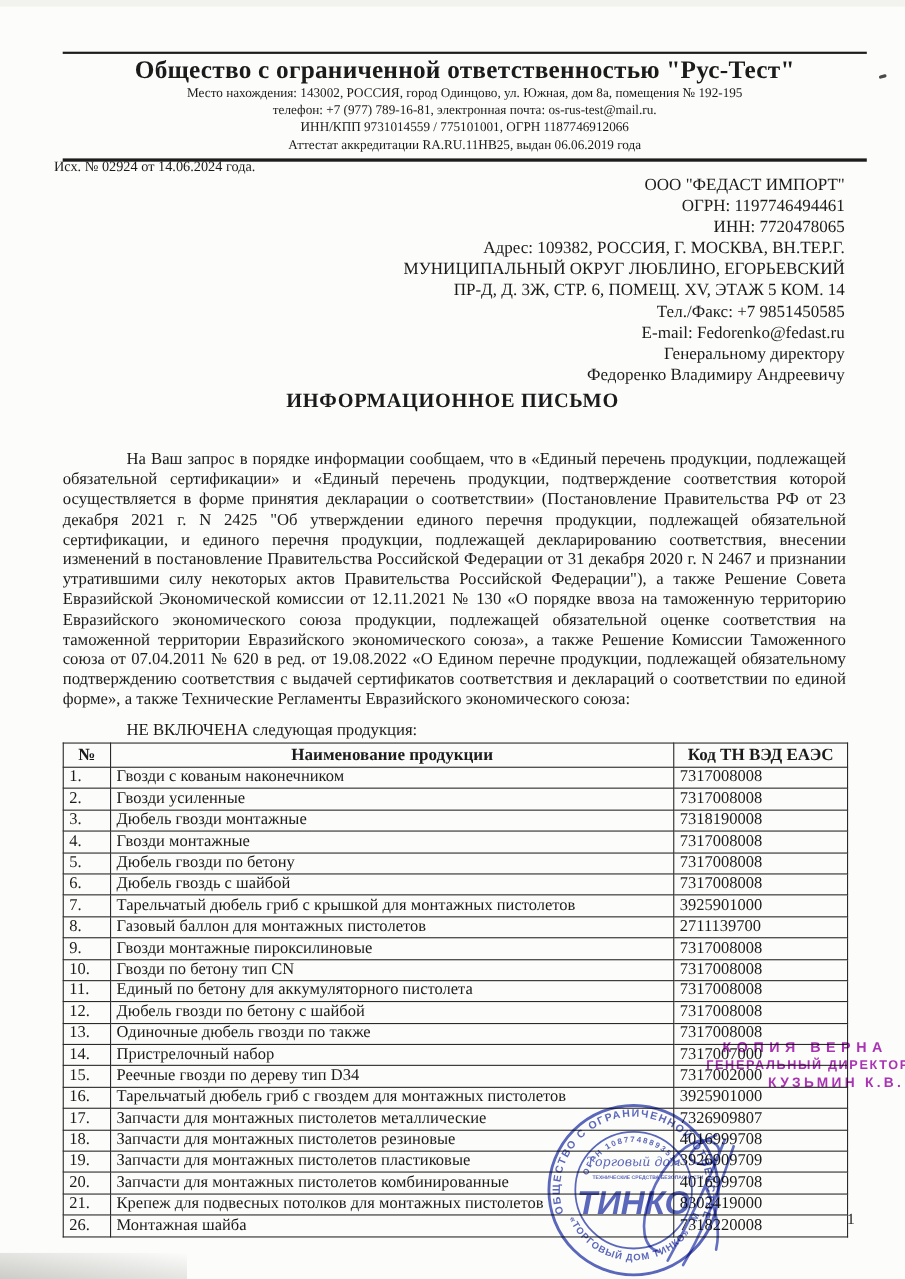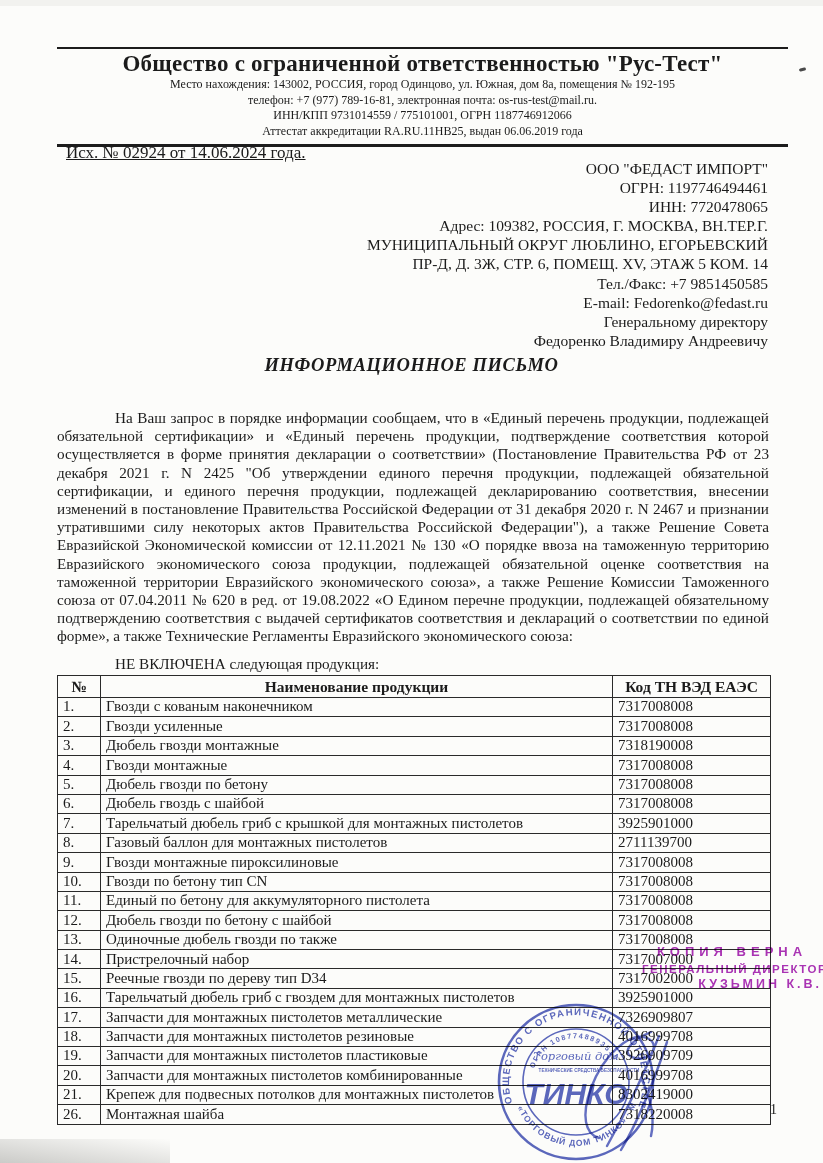--- a/index.html
+++ b/index.html
@@ -5,25 +5,25 @@
   html,body{margin:0;padding:0;}
   body{background:#e9e9e6;}
   .page{position:relative;width:823px;height:1163px;margin:0 auto;background:#fcfcfa;
         overflow:hidden;font-family:"Liberation Serif","DejaVu Serif",serif;color:#1b1b1b;}
   
   .letterhead{position:absolute;left:57px;top:47px;width:731px;text-align:center;
         border-top:2px solid #1c1c1c;border-bottom:3px solid #1c1c1c;padding:1px 0 5px;}
   .lh-title{font-size:23px;font-weight:bold;letter-spacing:.2px;line-height:27px;}
   .lh-line{font-size:12px;line-height:15.5px;}
   
-  .ref-line{position:absolute;left:66px;top:143px;font-size:17px;text-decoration:underline;}
+  .ref-line{position:absolute;left:49px;top:143px;font-size:13px;}
   .recipient{position:absolute;right:55px;top:159px;text-align:right;font-size:15.5px;line-height:19.1px;}
   
   .doc-title{position:absolute;left:0;top:355px;width:100%;text-align:center;
-        font-size:18.5px;font-weight:bold;letter-spacing:.6px;font-style:italic;}
+        font-size:18.5px;font-weight:bold;letter-spacing:.6px;}
   
   .body-par{position:absolute;left:57px;top:409px;width:712px;font-size:15.2px;
         line-height:18.2px;text-align:justify;text-indent:58px;}
   .table-intro{position:absolute;left:115px;top:655px;font-size:15.2px;}
   
   table.products{position:absolute;left:57px;top:675px;width:713px;border-collapse:collapse;
         font-size:15px;table-layout:fixed;}
   table.products th,table.products td{border:1px solid #2a2a2a;padding:0 5px;
         height:18.4px;line-height:17.5px;overflow:hidden;white-space:nowrap;}
   table.products th{font-size:15.5px;height:21px;line-height:20px;text-align:center;}

